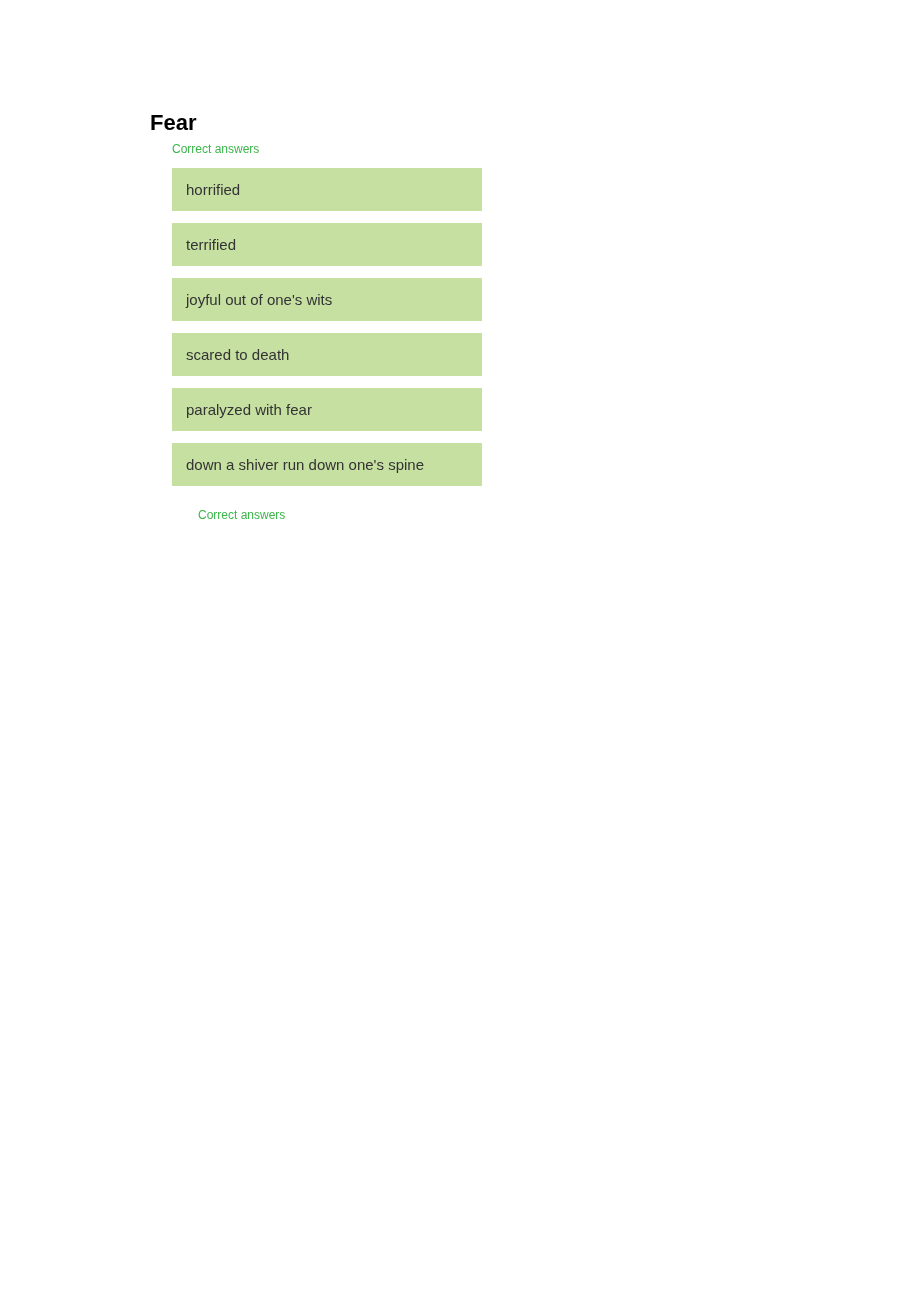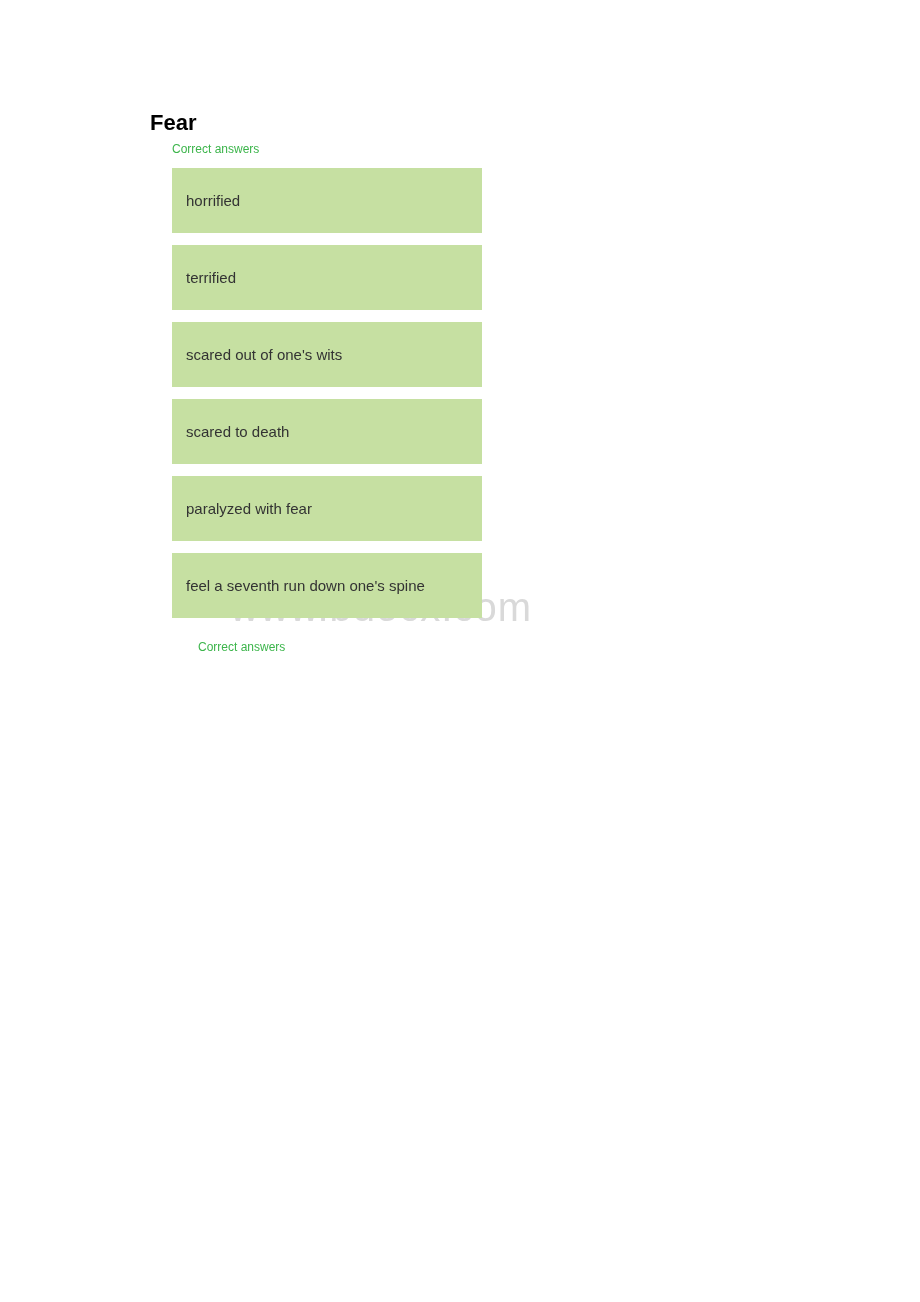--- a/index.html
+++ b/index.html
@@ -24,21 +24,21 @@
       margin-bottom: 12px;
     }
     .answer-list {
       margin-left: 22px;
       margin-bottom: 22px;
     }
     .answer-pill {
       background: #c6e0a2;
       color: #333333;
       font-size: 15px;
-      padding: 24px 14px;
+      padding: 13px 14px;
       margin-bottom: 12px;
       width: 310px;
     }
     .happiness-block .subhead { margin-left: 48px; }
     .happiness-block .answer-list { margin-left: 48px; }
     .watermark {
       position: absolute;
       top: 585px;
       left: 230px;
       font-size: 40px;
@@ -54,22 +54,22 @@
 <body>
 
 <div class="watermark">www.bdocx.com</div>
 
 <div class="fear-block">
   <div class="section-title">Fear</div>
   <div class="subhead">Correct answers</div>
   <div class="answer-list">
     <div class="answer-pill">horrified</div>
     <div class="answer-pill">terrified</div>
-    <div class="answer-pill">scared out of one's wits</div>
+    <div class="answer-pill">joyful out of one's wits</div>
     <div class="answer-pill">scared to death</div>
     <div class="answer-pill">paralyzed with fear</div>
-    <div class="answer-pill">feel a seventh run down one's spine</div>
+    <div class="answer-pill">down a shiver run down one's spine</div>
   </div>
 </div>
 
 <div class="happiness-block">
   <div class="subhead">Correct answers</div>
 </div>
 
 </body></html>

